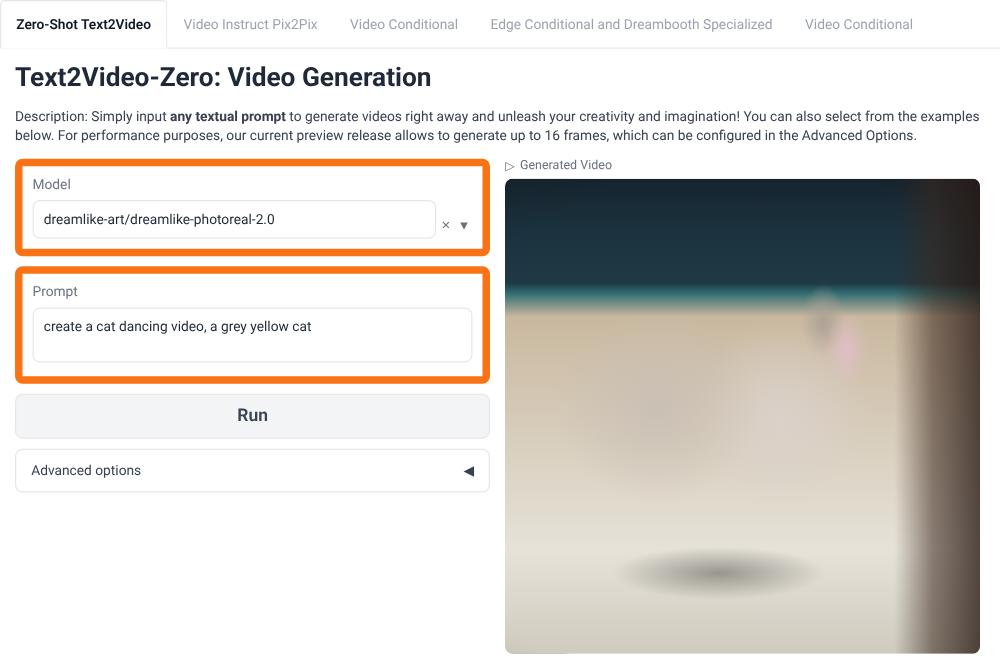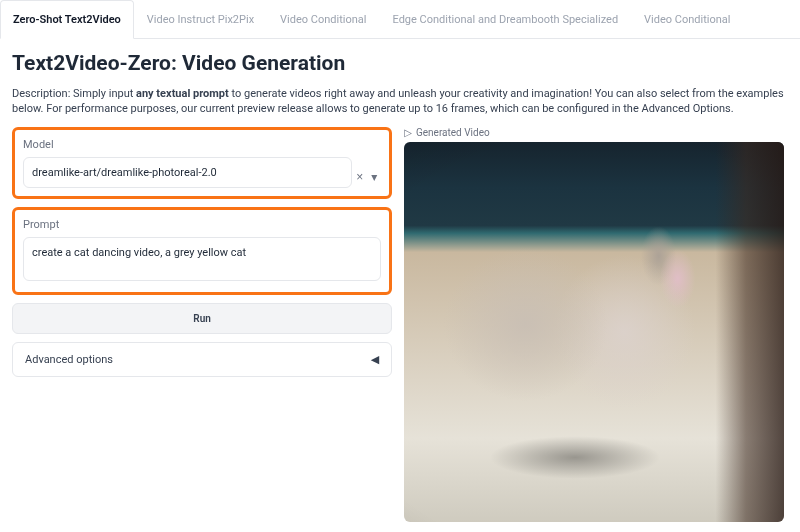--- a/index.html
+++ b/index.html
@@ -33,21 +33,21 @@
     border-radius: 4px 4px 0 0;
     background: #fff;
   }
   h2 { font-size: 21px; font-weight: 700; margin: 12px 0 6px 0; }
   .desc { font-size: 11px; color: #374151; line-height: 1.4; margin-bottom: 10px; }
   .desc b { font-weight: 700; }
   .main { display: flex; gap: 12px; }
   .left { flex: 0 0 49%; min-width: 0; }
   .right { flex: 1; min-width: 0; }
   .field-wrap {
-    border: 3px solid #f97316;
+    border: 6px solid #f97316;
     border-radius: 6px;
     background: #fff;
     padding: 8px;
     margin-bottom: 8px;
   }
   .label { font-size: 11px; color: #6b7280; margin-bottom: 6px; }
   .input-row { display: flex; align-items: flex-end; gap: 0; }
   .input-row input, textarea {
     width: 100%;
     border: 1px solid #e5e7eb;
@@ -67,21 +67,21 @@
     font-size: 12px;
     padding: 4px;
   }
   .run-btn {
     width: 100%;
     padding: 9px;
     border: 1px solid #e5e7eb;
     border-radius: 6px;
     background: #f3f4f6;
     font: inherit;
-    font-size: 10px;
+    font-size: 14px;
     font-weight: 600;
     color: #374151;
     cursor: pointer;
     margin-bottom: 8px;
   }
   .adv {
     border: 1px solid #e5e7eb;
     border-radius: 6px;
     padding: 10px 12px;
     display: flex;

